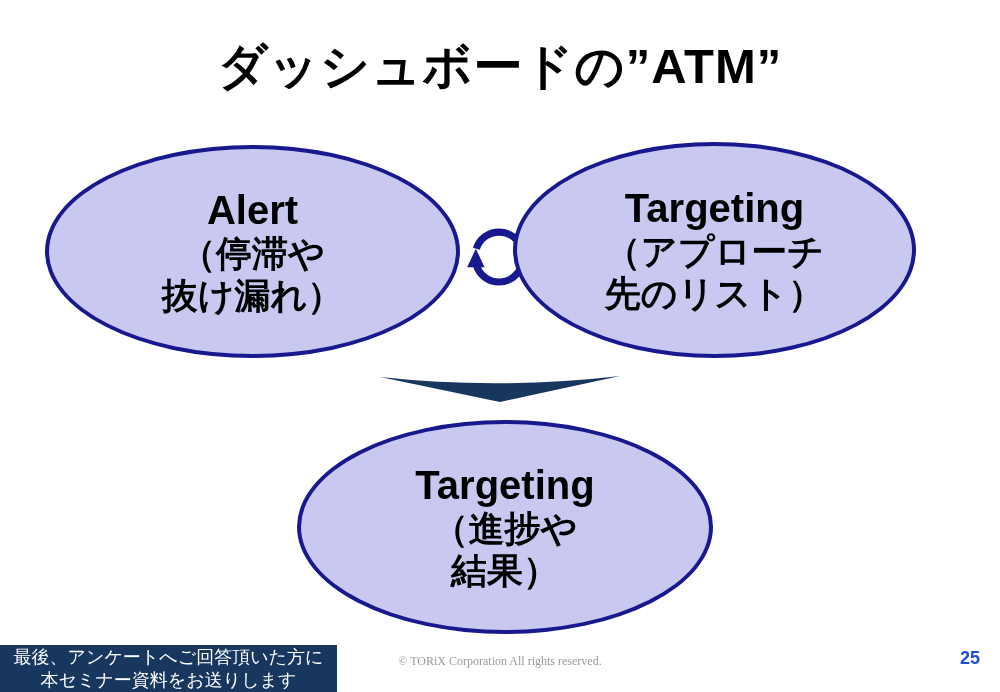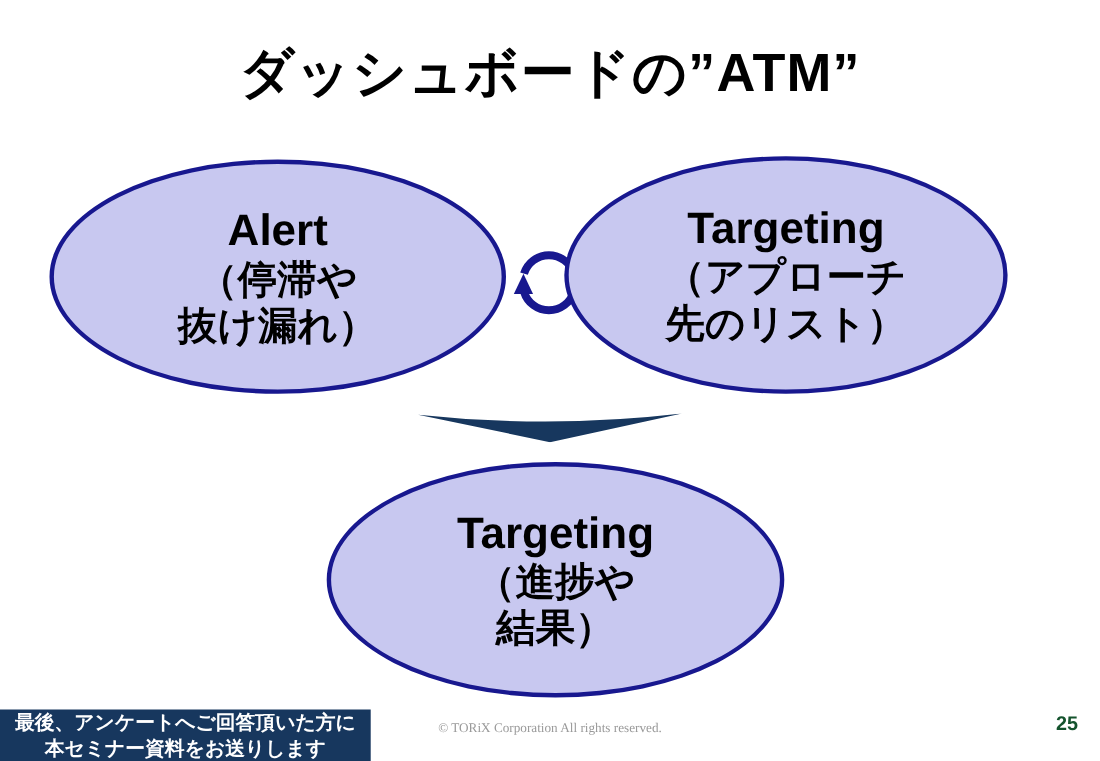--- a/index.html
+++ b/index.html
@@ -62,21 +62,21 @@
   }
   .footer-box {
     position: absolute;
     left: 0;
     top: 645px;
     width: 337px;
     height: 47px;
     background: #17375e;
     color: #ffffff;
     font-size: 18px;
-    font-weight: bold;
+    font-weight: normal;
     line-height: 23px;
     text-align: center;
     display: flex;
     flex-direction: column;
     justify-content: center;
   }
   .copyright {
     position: absolute;
     left: 0;
     right: 0;
@@ -85,21 +85,21 @@
     font-family: "Liberation Serif", "DejaVu Serif", serif;
     font-size: 12px;
     color: #9a9a9a;
   }
   .page-number {
     position: absolute;
     right: 20px;
     top: 648px;
     font-size: 18px;
     font-weight: bold;
-    color: #14532d;
+    color: #1d4ed8;
   }
 </style>
 </head>
 <body>
 
 <div class="slide">
 
   <h1 class="title">ダッシュボードの”ATM”</h1>
 
   <div class="ellipse node-alert">

